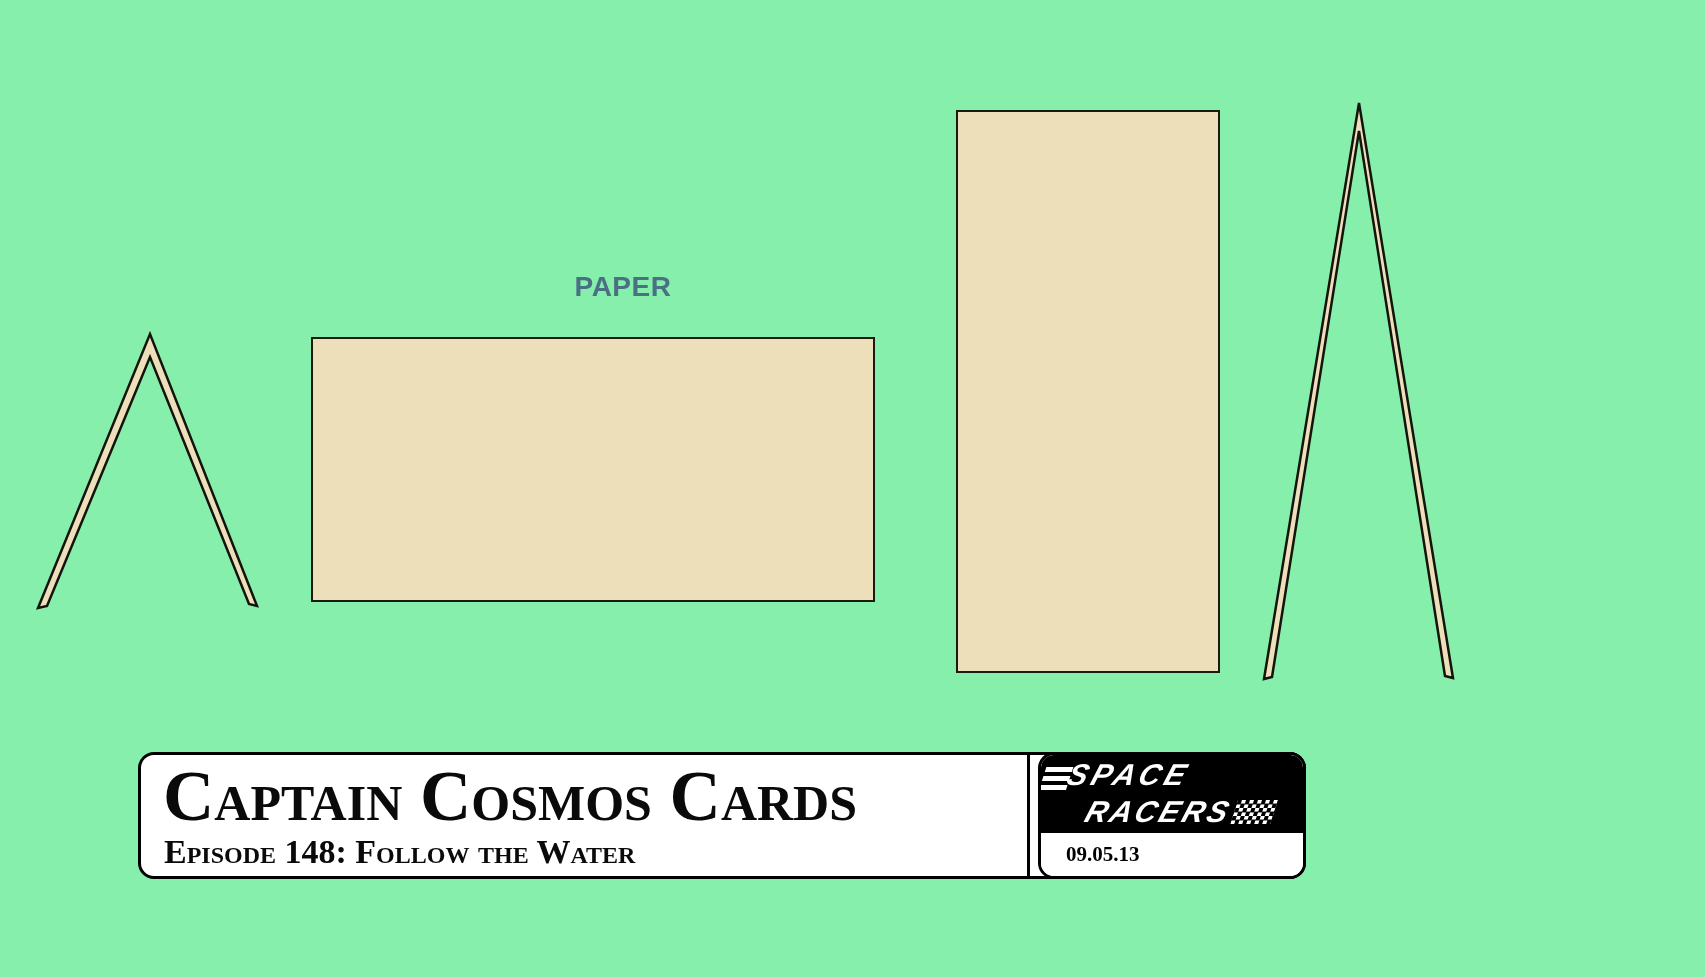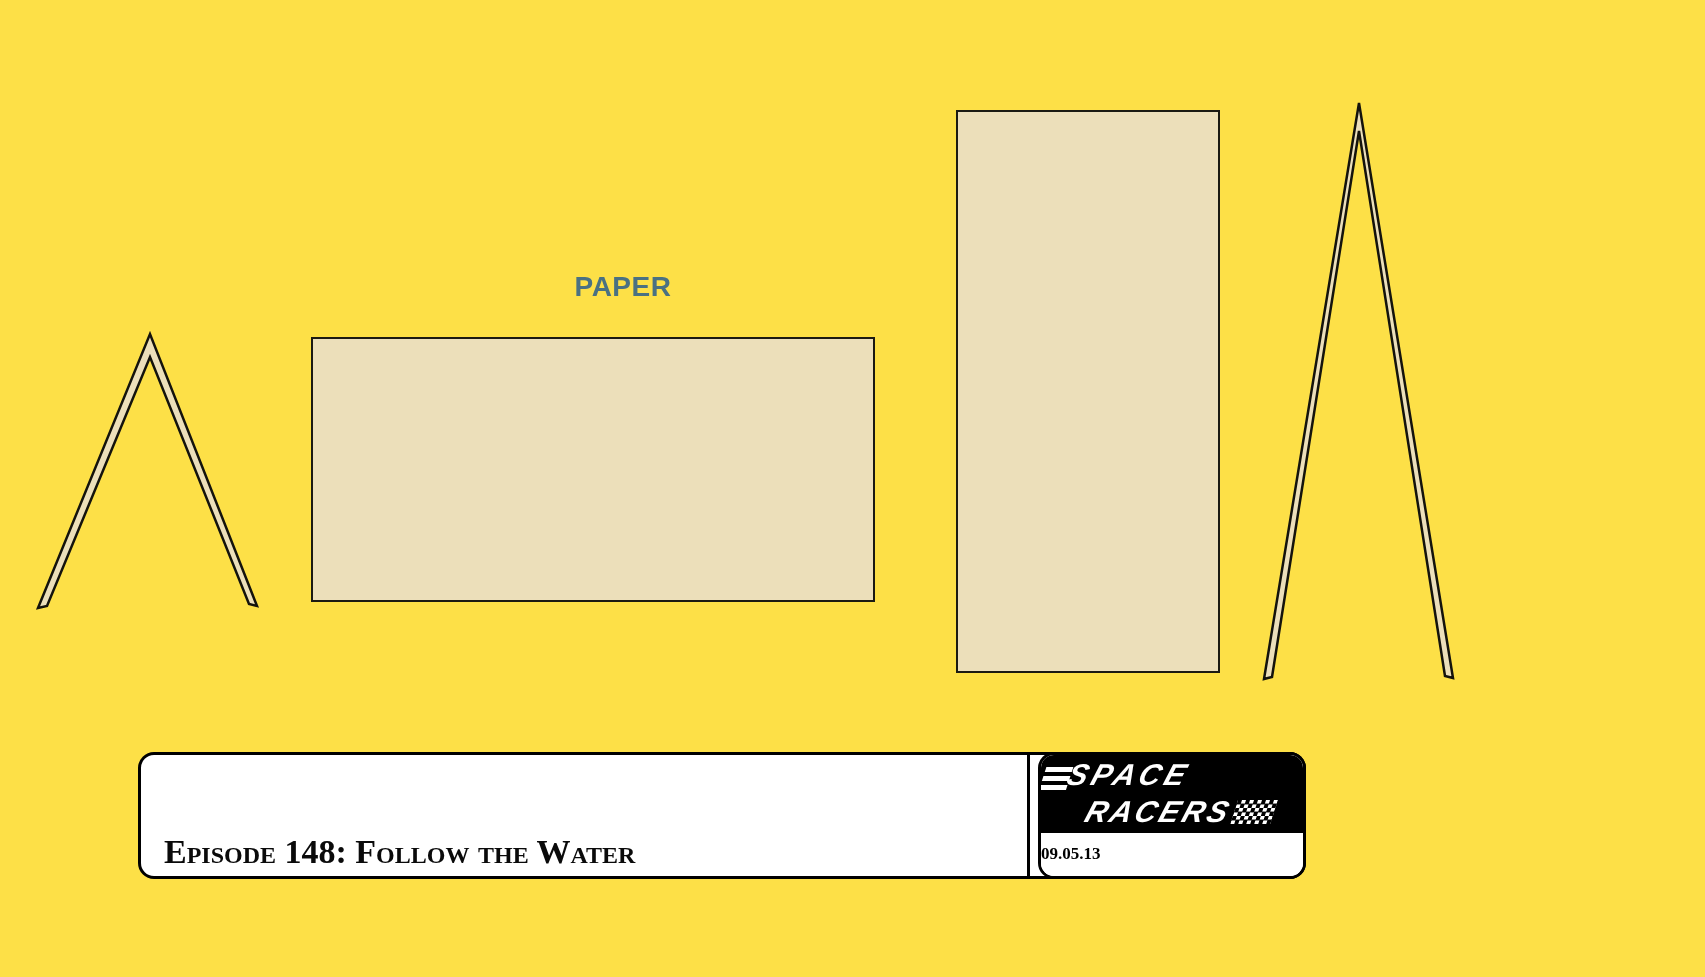--- a/index.html
+++ b/index.html
@@ -1,16 +1,16 @@
 <!DOCTYPE html>
 <html><head>
 <meta charset="utf-8">
 <style>
   html,body{margin:0;padding:0;background:#ffffff;}
-  .canvas{position:relative;width:1705px;height:977px;background:#fde047;overflow:hidden;
+  .canvas{position:relative;width:1705px;height:977px;background:#86efac;overflow:hidden;
           font-family:"Liberation Sans", sans-serif;}
 
   
   .sheet{position:absolute;box-sizing:border-box;border:2px solid #1b1a12;}
   .sheet-landscape{left:311px;top:337px;width:564px;height:265px;}
   .sheet-portrait{left:956px;top:110px;width:264px;height:563px;}
 
   
   .tent{position:absolute;}
   .tent-left{left:30px;top:328px;}
@@ -40,22 +40,22 @@
   .speed-lines .bar{width:27px;height:5px;background:#fff;margin-bottom:4px;}
   .logo-line1{position:absolute;left:32px;top:5px;transform:skewX(-18deg);transform-origin:left top;
               font-style:italic;font-weight:bold;font-size:30px;line-height:30px;letter-spacing:4px;
               white-space:nowrap;}
   .logo-line2{position:absolute;left:50px;top:42px;transform:skewX(-18deg);transform-origin:left top;
               font-style:italic;font-weight:bold;font-size:30px;line-height:30px;letter-spacing:3px;
               white-space:nowrap;display:flex;align-items:center;}
   .flag{width:40px;height:24px;margin-left:3px;
         background:repeating-conic-gradient(#ffffff 0% 25%, #000000 0% 50%) 0 0 / 8px 8px;}
   .date-area{position:absolute;left:0;right:0;top:78px;bottom:0;background:#fff;
-             font-family:"Liberation Serif", serif;font-weight:bold;font-size:17px;
-             line-height:42px;color:#000;box-sizing:border-box;}
+             font-family:"Liberation Serif", serif;font-weight:bold;font-size:21px;
+             line-height:42px;padding-left:25px;color:#000;box-sizing:border-box;}
 </style>
 </head>
 <body>
 
 <div class="canvas">
 
   <svg class="tent tent-left" width="235" height="287" viewBox="30 328 235 287">
     <path d="M38,608 L150,334 L257,606 L249,604 L150,357 L47,606 Z" stroke="#14130c" stroke-width="2.5" fill="#ECDFBA"></path>
   </svg>
 
@@ -63,20 +63,21 @@
 
   <div class="sheet sheet-landscape" style="background: rgb(236, 223, 186);"></div>
 
   <div class="sheet sheet-portrait" style="background: rgb(236, 223, 186);"></div>
 
   <svg class="tent tent-right" width="210" height="595" viewBox="1255 95 210 595">
     <path d="M1264,679 L1359,103 L1453,678 L1445,676 L1359,131 L1272,677 Z" stroke="#14130c" stroke-width="2.5" fill="#ECDFBA"></path>
   </svg>
 
   <div class="title-block">
+    <div class="tb-title">Captain Cosmos Cards</div>
     <div class="tb-subtitle">Episode 148: Follow the Water</div>
   </div>
   <div class="tb-divider"></div>
 
   <div class="tb-right">
     <div class="logo-area" style="background: rgb(0, 0, 0); color: rgb(255, 255, 255);">
       <div class="speed-lines">
         <div class="bar"></div>
           <div class="bar"></div>
           <div class="bar"></div>

